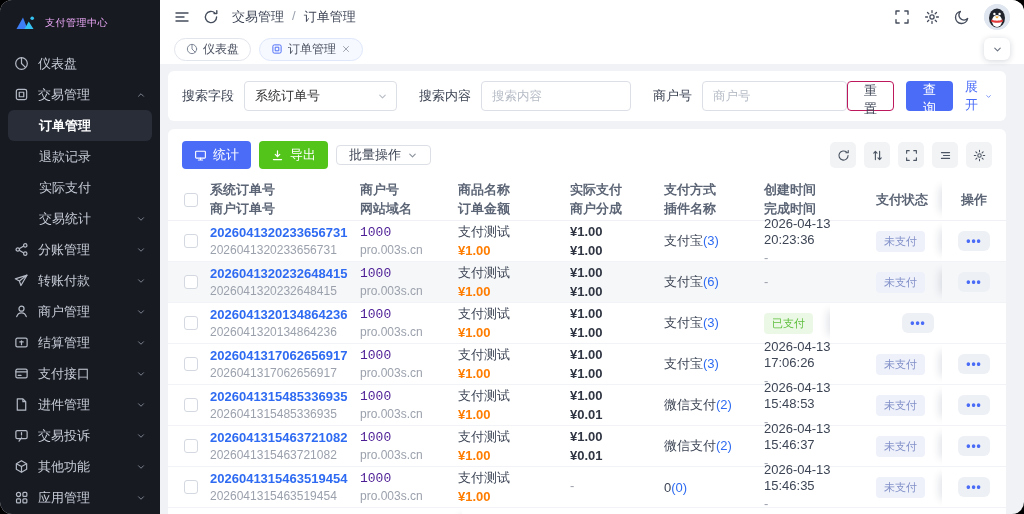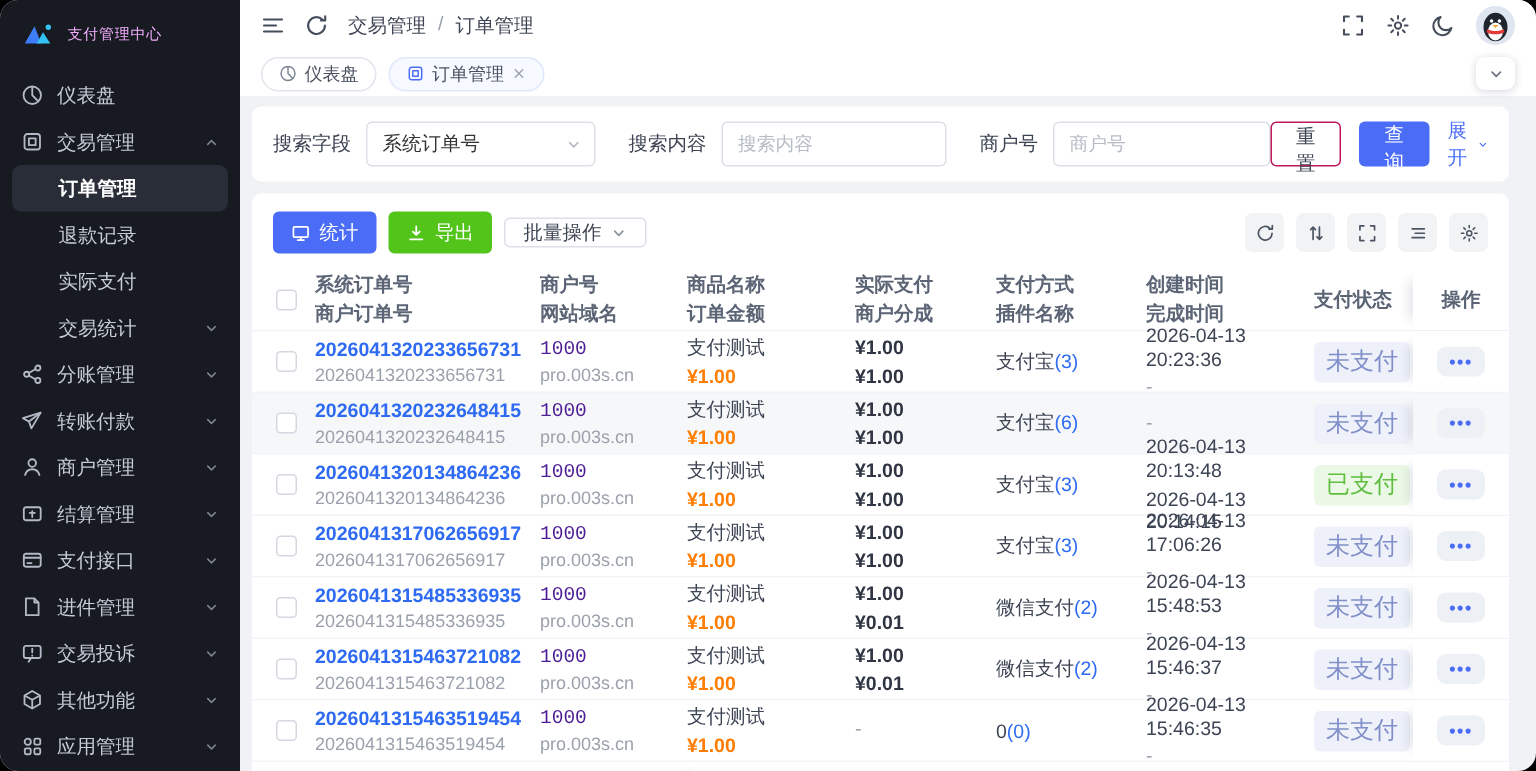--- a/index.html
+++ b/index.html
@@ -83,21 +83,21 @@
   .two { display:flex; flex-direction:column; gap:3px; line-height:1.2; }
   .l2 { font-size:12px; color:#9ba1ac; }
   .order-l1 { color:#2e6bf2; font-weight:700; }
   .merchant-l1 { color:#4c1d95;font-family:Liberation Mono, monospace; }
   .product-l1 { color:#3d4555; }
   .amount { color:#ff7d00; font-weight:700; font-size:13px; }
   .paid-l { color:#2f3542; font-weight:700; }
   .method-t { color:#3d4555; } .count { color:#2e6bf2; }
   .time-l { color:#3d4555; font-size:13px; }
   .muted { color:#9ba1ac !important; font-weight:400 !important; }
-  .badge { display:inline-block; padding:3px 8px; border-radius:4px; font-size:16px; white-space:nowrap; }
+  .badge { display:inline-block; padding:3px 8px; border-radius:4px; font-size:11px; white-space:nowrap; }
   .badge.unpaid { background:#eef1fa; color:#8290c9; }
   .badge.paid { background:#ecf8e6; color:#5fbf3f; }
   .opbtn { width:32px; height:20px; background:#edf0f5; border-radius:6px; border:none; color:#4a6cf7; display:flex; align-items:center; justify-content:center; font-size:12px; letter-spacing:1px; font-weight:700; cursor:pointer; }
   .hc span { display:block; }
 </style>
 </head>
 <body>
 
 <svg width="0" height="0" style="position:absolute" aria-hidden="true">
   <defs>
@@ -619,24 +619,20 @@
          <span class="product-l1">支付测试</span>
          <span class="amount">¥1.00</span>
        </div>
        <div class="c-paid two">
          <span class="paid-l">¥1.00</span>
          <span class="paid-l">¥1.00</span>
        </div>
        <div class="c-method">
          <span class="method-t">支付宝</span><span class="count">(3)</span>
        </div>
-       <div class="c-time two">
-         <span class="time-l">2026-04-13 20:13:48</span>
-         <span class="time-l">2026-04-13 20:14:15</span>
-       </div>
        <div class="c-status"><span class="badge paid">已支付</span></div>
        <div class="c-op">
          <button class="opbtn">•••</button>
        </div>
      </div>
               <div class="trow">
        <div class="c-cb">
                   <div class="cb"></div>
                 </div>
        <div class="c-order two">

